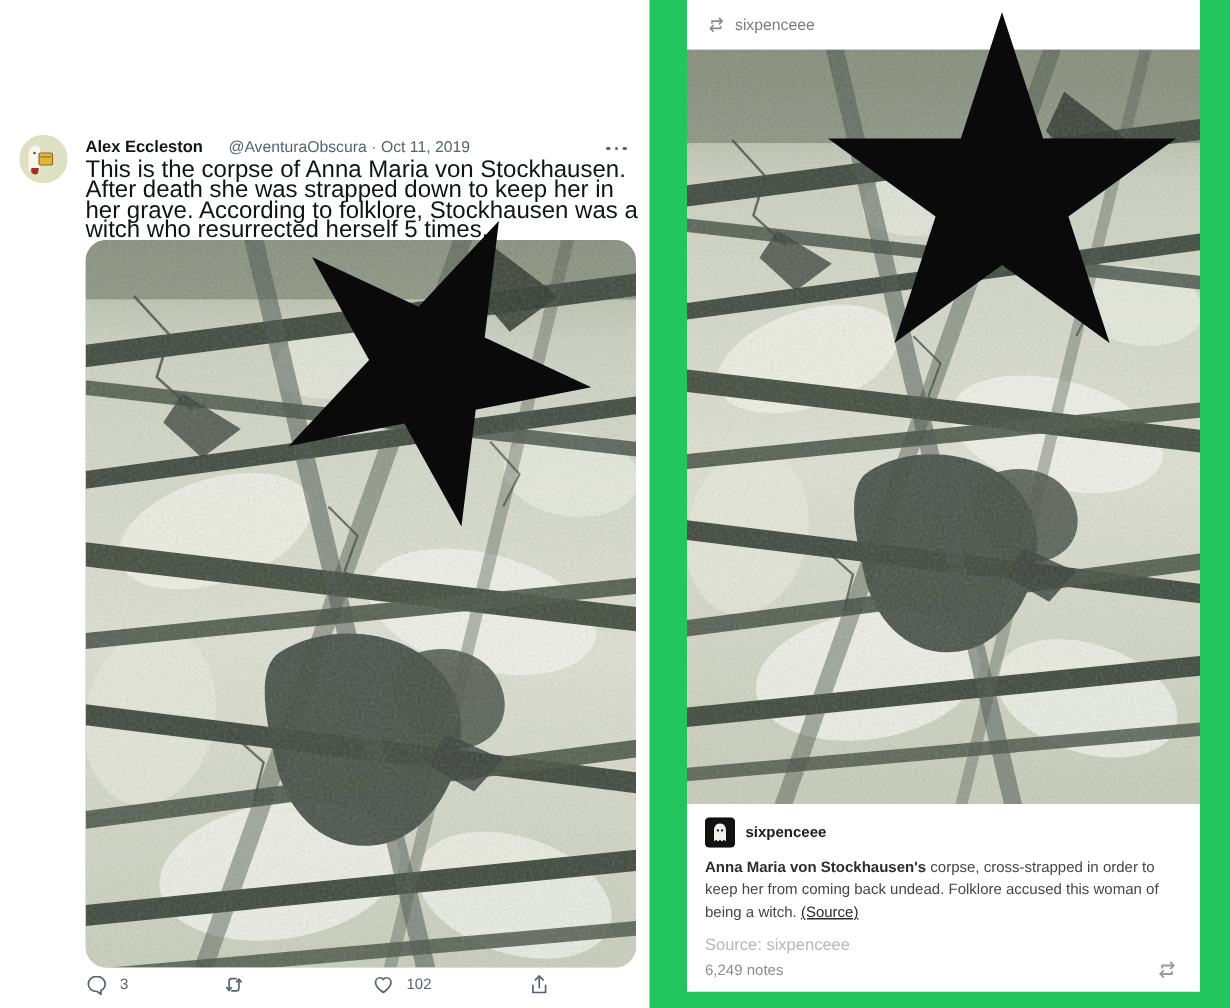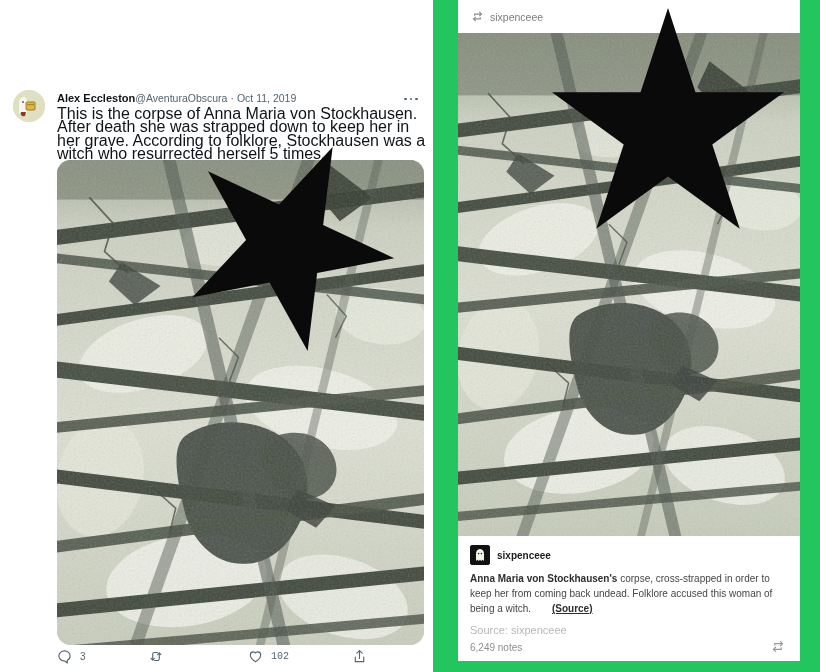--- a/index.html
+++ b/index.html
@@ -4,45 +4,45 @@
 <style>
   * { box-sizing: border-box; margin: 0; padding: 0; }
   html, body { width: 820px; height: 672px; overflow: hidden; }
   body { font-family: "Liberation Sans", sans-serif; background: #ffffff; }
   #canvas { position: relative; width: 820px; height: 672px; overflow: hidden; }
 
   
   .left-panel { position: absolute; left: 0; top: 0; width: 433px; height: 672px; background: #ffffff; }
   .tweet-avatar { position: absolute; left: 13px; top: 90px; width: 32px; height: 32px; border-radius: 50%; overflow: hidden; background: #dfe0c2; }
   .tweet-name-row { position: absolute; left: 57px; top: 92px; width: 340px; white-space: nowrap; font-size: 10.5px; color: #536471; }
-  .tweet-name-row .name { font-weight: bold; font-size: 11px; color: #0f1419; margin-right: 0; }
+  .tweet-name-row .name { font-weight: bold; font-size: 11px; color: #0f1419; margin-right: 17px; }
   .tweet-name-row .sep { margin: 0 3px; }
   .more-icon { position: absolute; left: 404px; top: 96px; width: 18px; height: 6px; display: flex; gap: 3px; align-items: center; cursor: pointer; }
   .more-icon i { width: 2.6px; height: 2.6px; border-radius: 50%; background: #536471; }
   .tweet-body { position: absolute; left: 57px; top: 107px; width: 369px; font-size: 16px; line-height: 13.4px; color: #0f1419; }
   .tweet-image { position: absolute; left: 57px; top: 160px; width: 367px; height: 485px; border-radius: 14px; overflow: hidden; background: #c9cec0; }
   .star-left { position: absolute; left: 157px; top: 115px; width: 260px; height: 260px; pointer-events: none; }
   .tweet-actions { position: absolute; left: 0; top: 649px; width: 433px; height: 22px; }
   .action-group { position: absolute; top: 0; display: flex; align-items: center; gap: 8px; color: #536471; font-size: 10px; cursor: pointer; }
   .action-group svg { display: block; }
-  .ag-reply { left: 57px; } .ag-retweet { left: 148px; flex-direction: column; } .ag-like { left: 248px; font-family: Liberation Mono, monospace; } .ag-share { left: 352px; }
+  .ag-reply { left: 57px; } .ag-retweet { left: 148px; flex-direction: column; } .ag-like { left: 248px; } .ag-share { left: 352px; }
 
   
   .right-panel { position: absolute; left: 433px; top: 0; width: 387px; height: 672px; background: #6fd440; }
   .tumblr-card { position: absolute; left: 25px; top: 0; width: 342px; height: 661px; background: #ffffff; }
   .tumblr-header { position: absolute; left: 0; top: 0; width: 100%; height: 33px; display: flex; align-items: center; padding-left: 13px; gap: 6px; background: #ffffff; }
   .tumblr-header .reblogged-name { font-size: 10.5px; color: #7c7c7c; }
   .tumblr-image { position: absolute; left: 0; top: 33px; width: 342px; height: 503px; overflow: hidden; background: #c9cec0; }
   .star-right { position: absolute; left: 85px; top: 5px; width: 250px; height: 250px; pointer-events: none; z-index: 3; }
   .tumblr-caption-area { position: absolute; left: 0; top: 536px; width: 342px; height: 125px; background: #ffffff; }
   .tumblr-avatar { position: absolute; left: 12px; top: 9px; width: 20px; height: 20px; border-radius: 3px; background: #111111; overflow: hidden; }
   .tumblr-author { position: absolute; left: 39px; top: 14px; font-size: 10px; font-weight: bold; color: #1c1c1c; }
   .tumblr-caption { position: absolute; left: 12px; top: 35px; width: 320px; font-size: 10px; line-height: 15px; color: #464646; }
   .tumblr-caption b { color: #2d2d2d; }
-  .tumblr-caption a { color: #2d2d2d; font-weight: bold; text-decoration: underline; cursor: pointer; margin-left: 18px; }
+  .tumblr-caption a { color: #2d2d2d; font-weight: normal; text-decoration: underline; cursor: pointer; }
   .tumblr-source { position: absolute; left: 12px; top: 88px; font-size: 11px; color: #b7b7b7; }
   .tumblr-notes { position: absolute; left: 12px; top: 106px; font-size: 10px; color: #8d8d8d; }
   .tumblr-reblog-action { position: absolute; right: 14px; top: 103px; cursor: pointer; }
 
   .hidden-defs { position: absolute; width: 0; height: 0; }
   .photo-svg { display: block; width: 100%; height: 100%; }
 </style>
 </head>
 <body>
 

